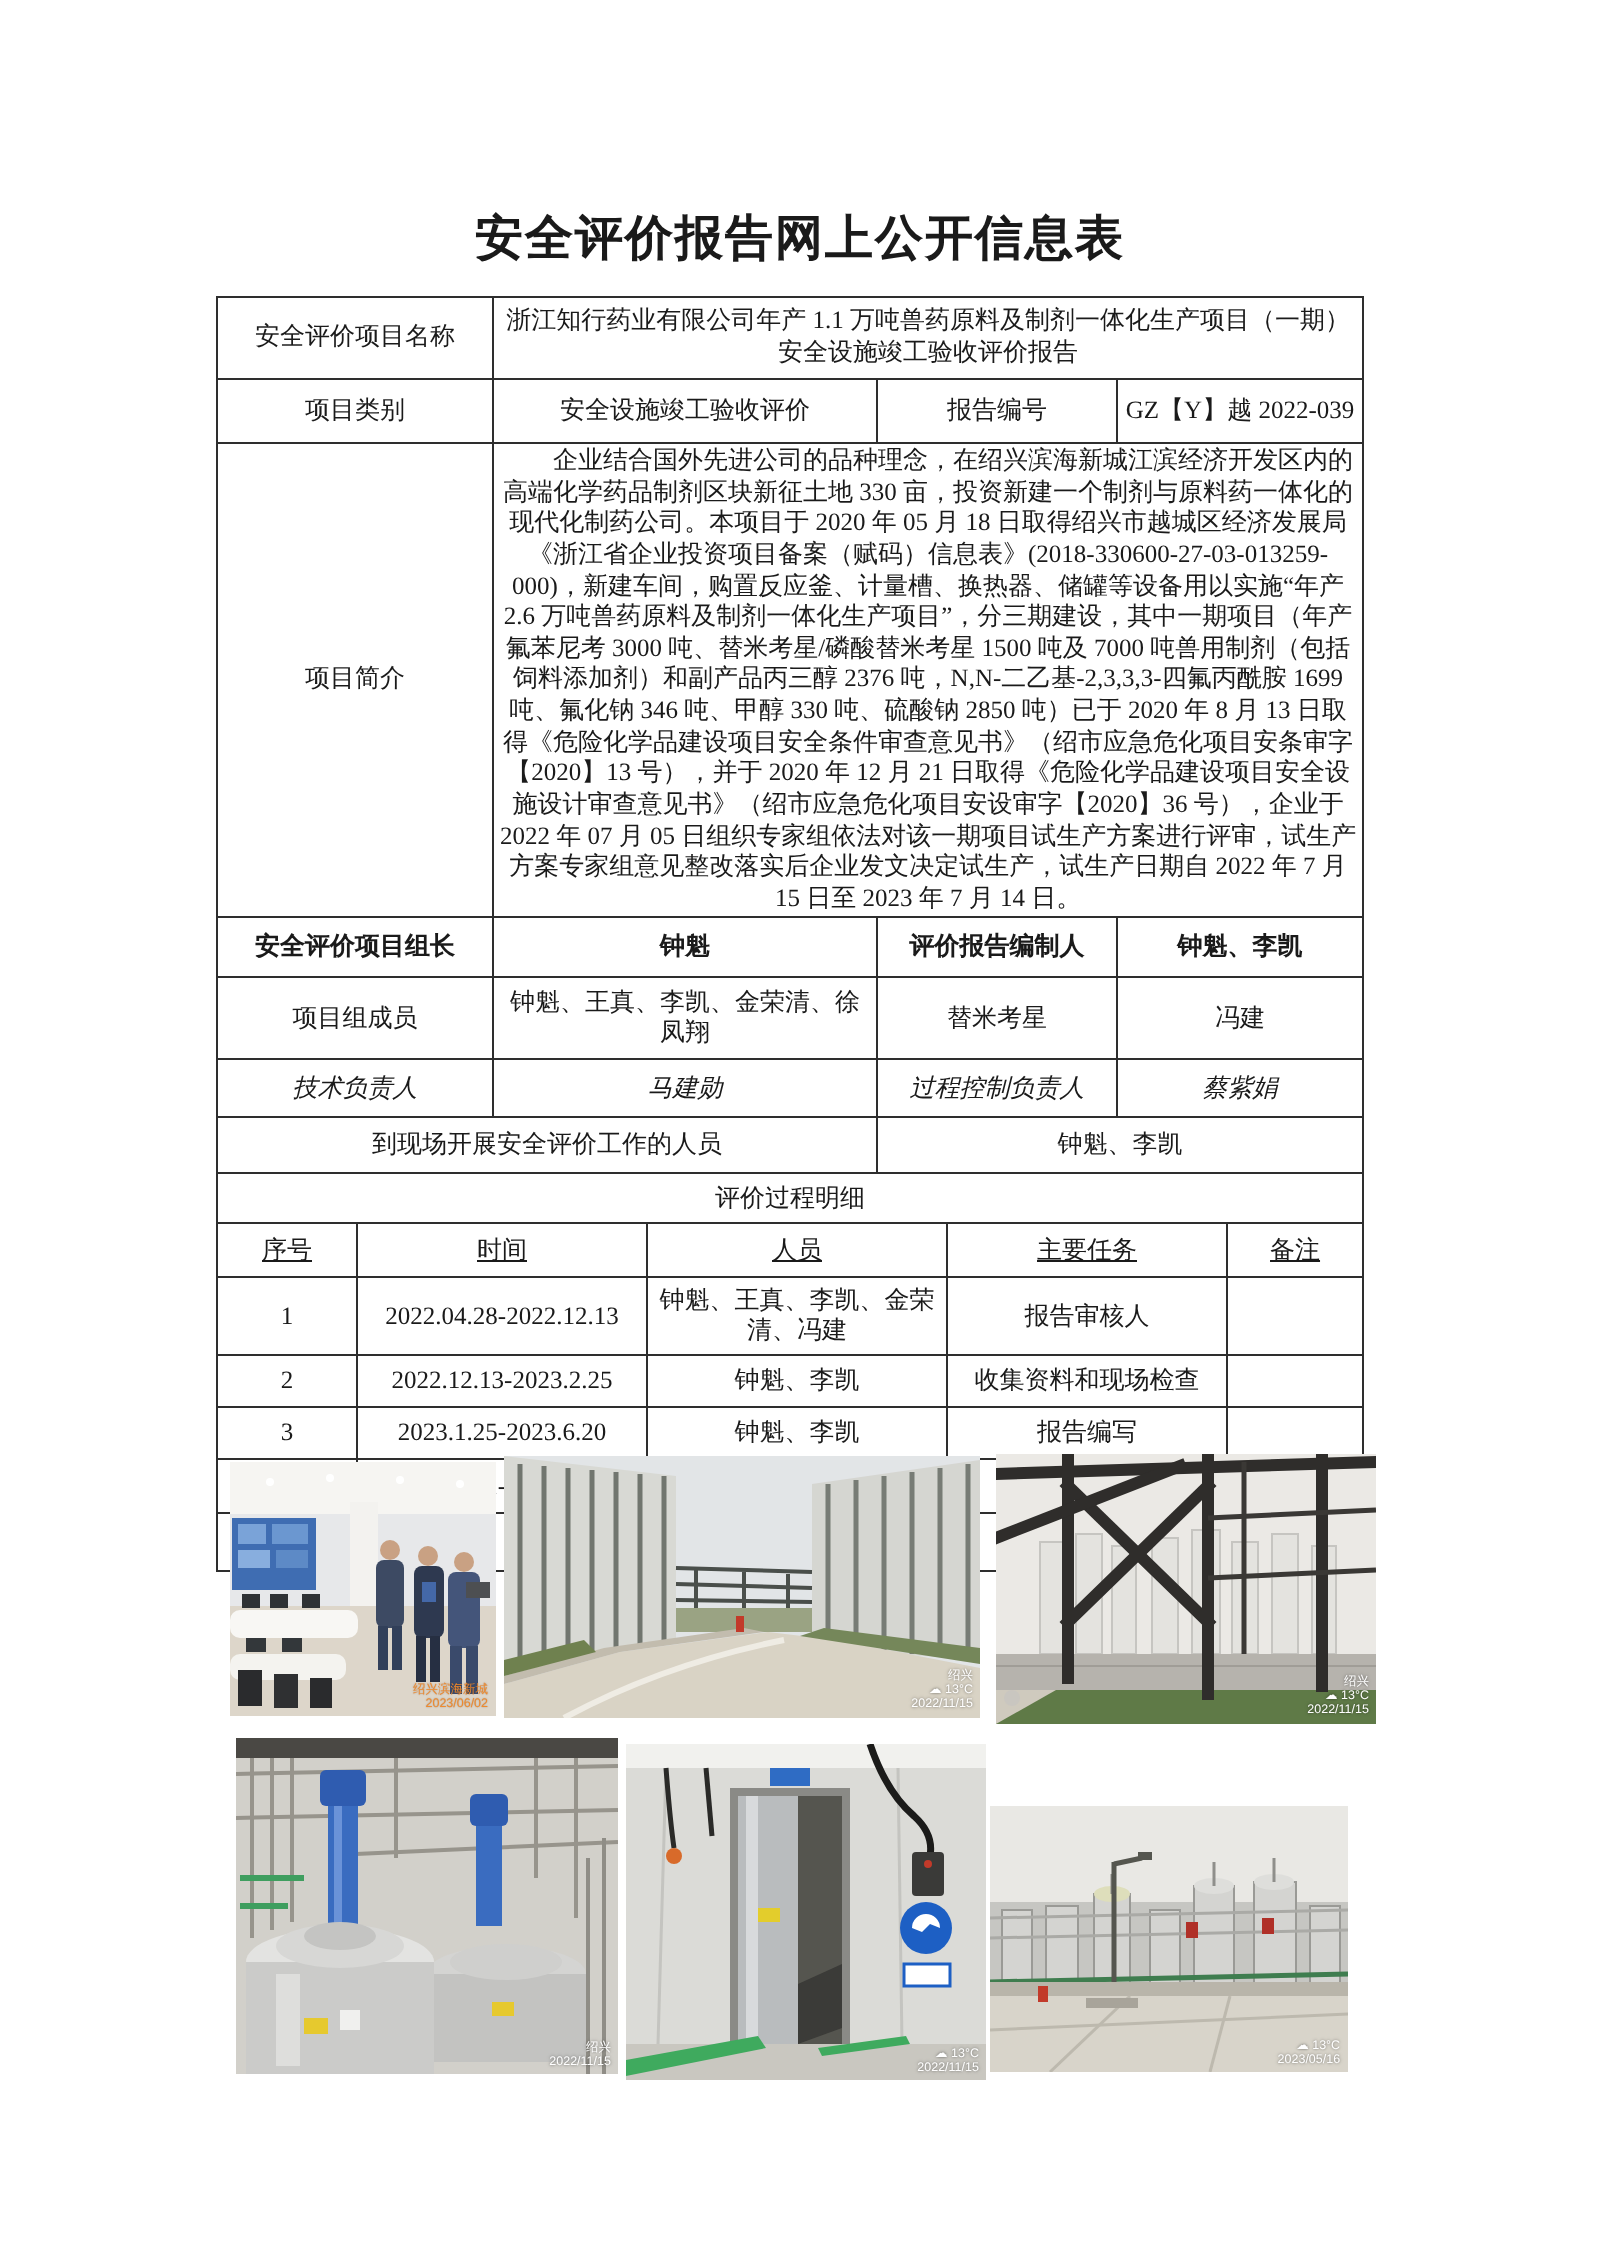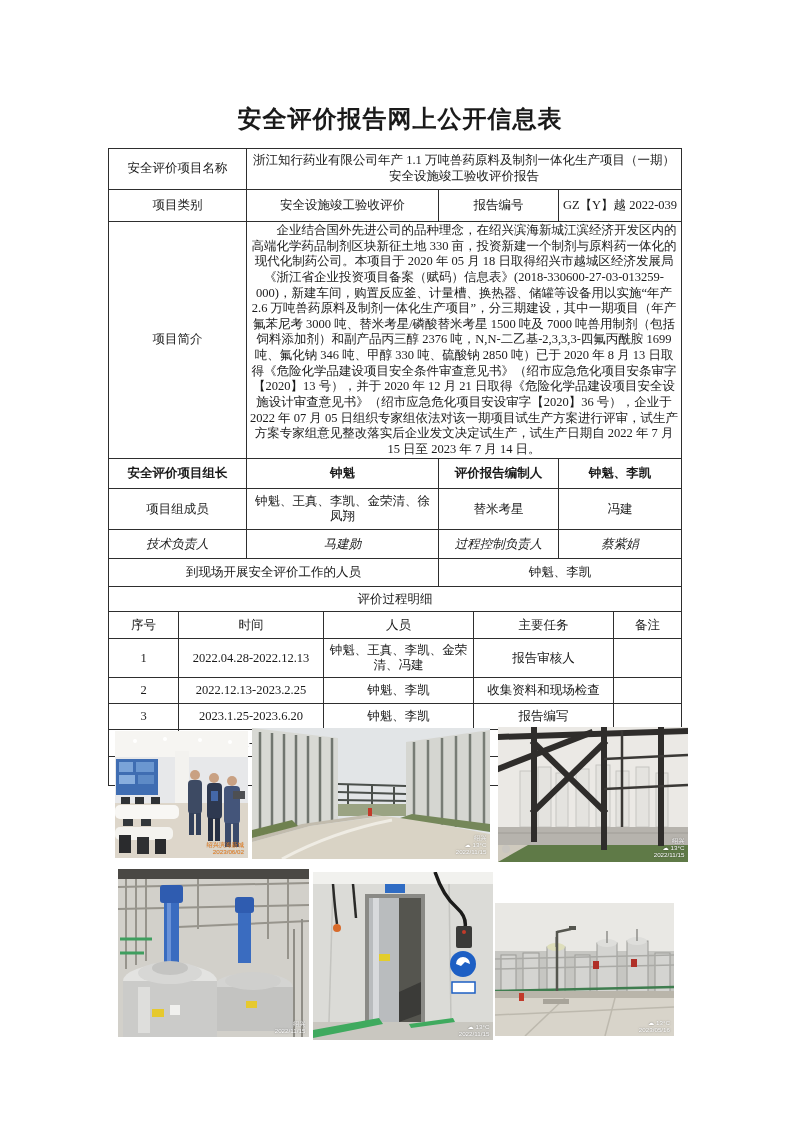--- a/index.html
+++ b/index.html
@@ -3,21 +3,21 @@
 <meta charset="utf-8">
 <style>
   html,body{margin:0;padding:0;background:#ffffff;}
   body{width:800px;height:1132px;position:relative;font-family:"Liberation Serif","DejaVu Serif",serif;color:#1a1a1a;-webkit-text-size-adjust:none;}
   .page-title{position:absolute;top:103px;left:0;width:800px;text-align:center;font-size:24px;font-weight:bold;letter-spacing:1px;}
   table.info{position:absolute;top:148px;left:108px;width:573px;border-collapse:collapse;table-layout:fixed;}
   table.info td{border:1px solid #2e2e2e;text-align:center;vertical-align:middle;font-size:12.5px;line-height:1.25;padding:1px 2px;overflow:hidden;}
   td.intro-cell{text-align:justify;font-size:12px;line-height:15.4px;padding:3px 7px 3px 8px;text-indent:2em;}
   tr.r1 td{height:38px;} tr.r2 td{height:29px;} tr.r3 td{height:200px;}
   tr.r4 td{height:27px;font-weight:bold;} tr.r5 td{height:38px;} tr.r6 td{height:26px;font-style:italic;}
-  tr.r7 td{height:25px;margin-top:14px;} tr.r8 td{height:22px;margin-top:43px;} tr.r9 td{height:24px;}
+  tr.r7 td{height:25px;margin-top:14px;} tr.r8 td{height:22px;margin-top:43px;} tr.r9 td{height:24px;text-decoration:underline;}
   tr.r10 td{height:36px;} tr.r11 td{height:23px;} tr.r12 td{height:23px;}
   tr.r13 td{height:24px;} tr.r14 td{height:26px;}
   .photo{position:absolute;overflow:hidden;background:#e8e8e6;}
   .photo svg{display:block;}
   .wm{position:absolute;right:4px;bottom:3px;text-align:right;font-family:"Liberation Sans","DejaVu Sans",sans-serif;font-size:8px;line-height:1.15;color:#ffffff;text-shadow:0 0 2px rgba(0,0,0,.55);transform:scale(.78);transform-origin:100% 100%;}
   .wm.orange{color:#f08a2d;text-shadow:0 0 1px rgba(60,30,0,.4);}
 </style>
 </head>
 <body>
 

